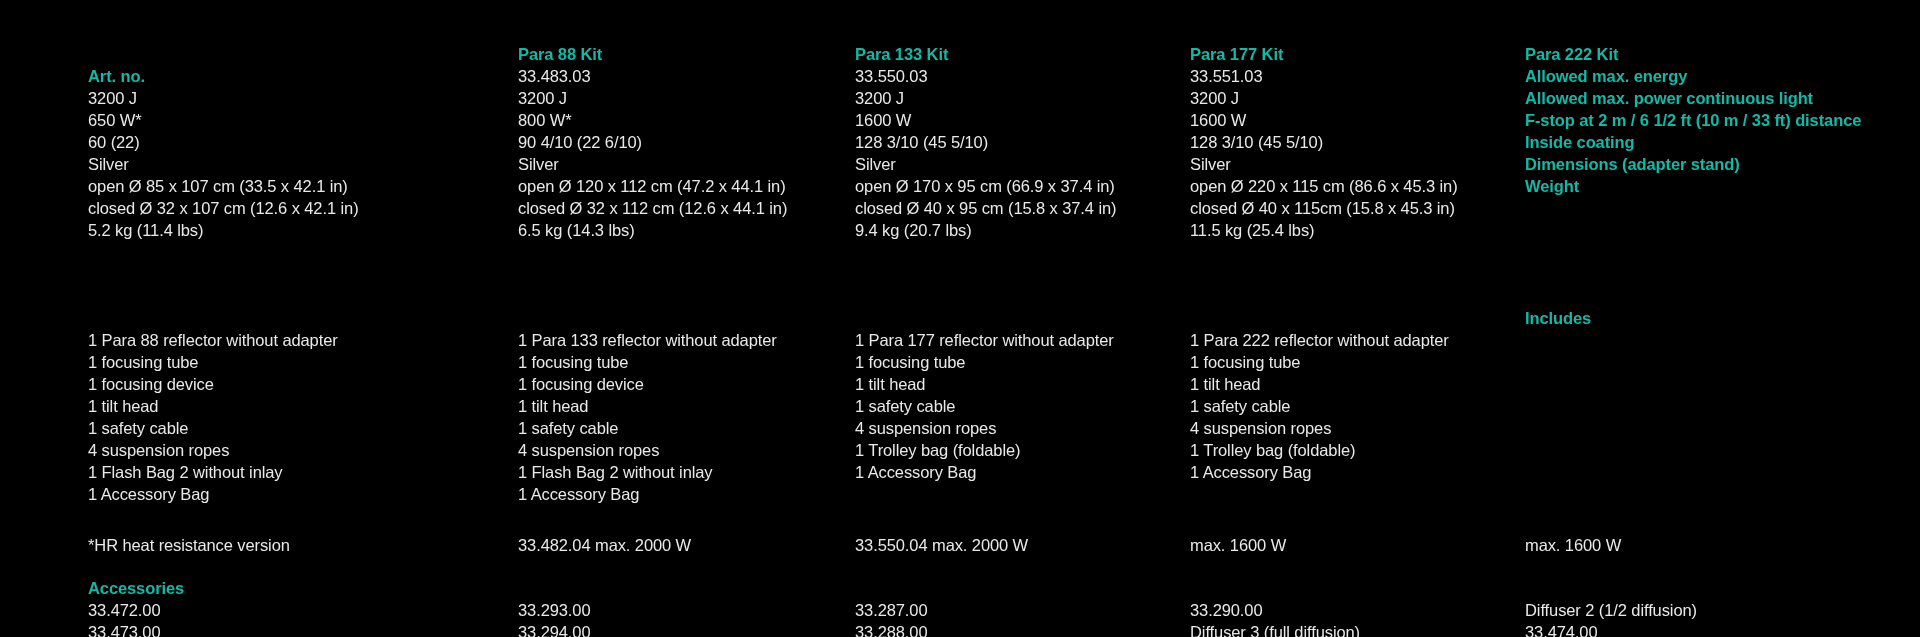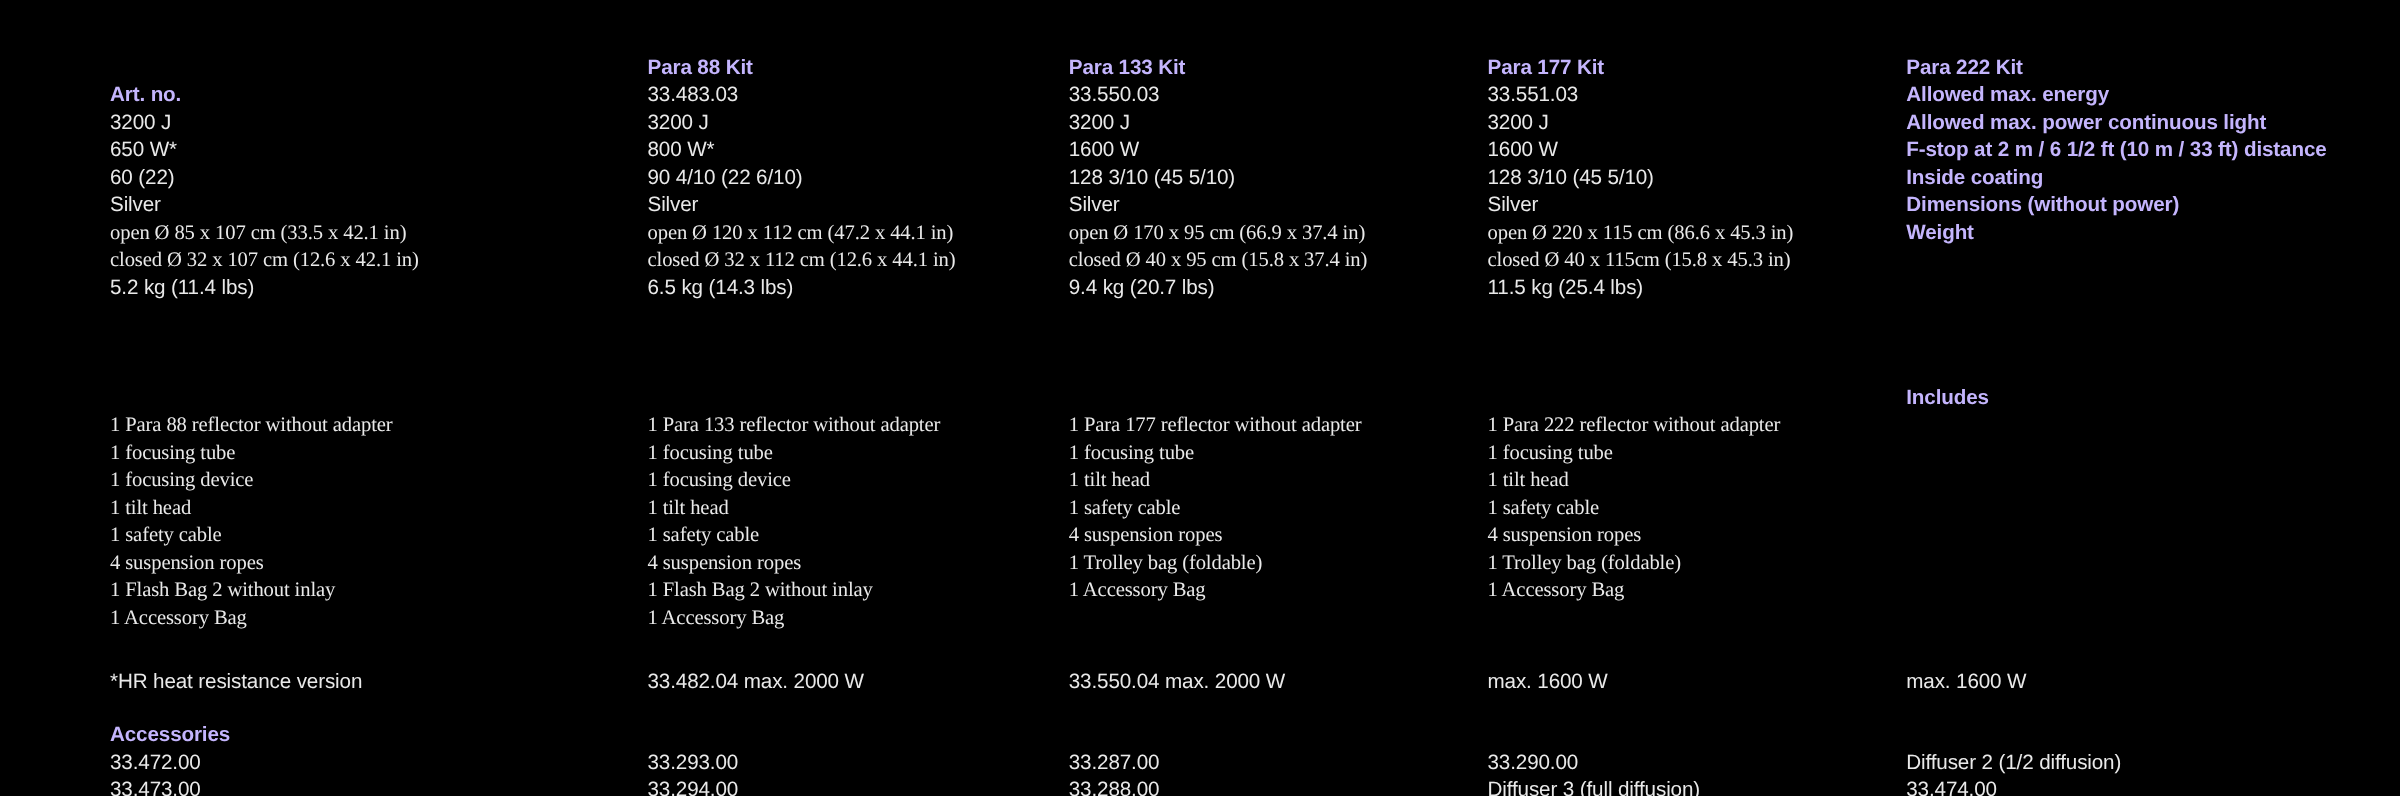--- a/index.html
+++ b/index.html
@@ -15,22 +15,22 @@
     overflow: hidden;
   }
   .sheet { padding: 43px 0 0 88px; }
   .grid {
     display: grid;
     grid-template-columns: 430px 337px 335px 335px 1fr;
     align-items: start;
   }
   .c { height: 22px; line-height: 22px; white-space: nowrap; overflow: visible; }
   .multi { height: auto; }
-  .line { height: 22px; line-height: 22px; white-space: nowrap; font-family: Liberation Serif, serif; }
-  .bold { font-weight: 700; color: #c4b5fd; }
+  .line { height: 22px; line-height: 22px; white-space: nowrap; }
+  .bold { font-weight: 700; color: #14b8a6; }
   .includes-label { margin-top: 88px; height: 22px; line-height: 22px; }
   .gap-hr { grid-column: 1 / -1; height: 29px; }
   .gap-acc { grid-column: 1 / -1; height: 21px; }
 </style>
 </head>
 <body>
 
 <div class="sheet">
   <div class="grid">
 
@@ -62,21 +62,21 @@
     <div class="c">90 4/10 (22 6/10)</div>
     <div class="c">128 3/10 (45 5/10)</div>
     <div class="c">128 3/10 (45 5/10)</div>
 
     <div class="c bold">Inside coating</div>
     <div class="c">Silver</div>
     <div class="c">Silver</div>
     <div class="c">Silver</div>
     <div class="c">Silver</div>
 
-    <div class="c bold">Dimensions (without power)</div>
+    <div class="c bold">Dimensions (adapter stand)</div>
     <div class="multi">
       <div class="line">open Ø 85 x 107 cm (33.5 x 42.1 in)</div>
       <div class="line">closed Ø 32 x 107 cm (12.6 x 42.1 in)</div>
     </div>
     <div class="multi">
       <div class="line">open Ø 120 x 112 cm (47.2 x 44.1 in)</div>
       <div class="line">closed Ø 32 x 112 cm (12.6 x 44.1 in)</div>
     </div>
     <div class="multi">
       <div class="line">open Ø 170 x 95 cm (66.9 x 37.4 in)</div>

